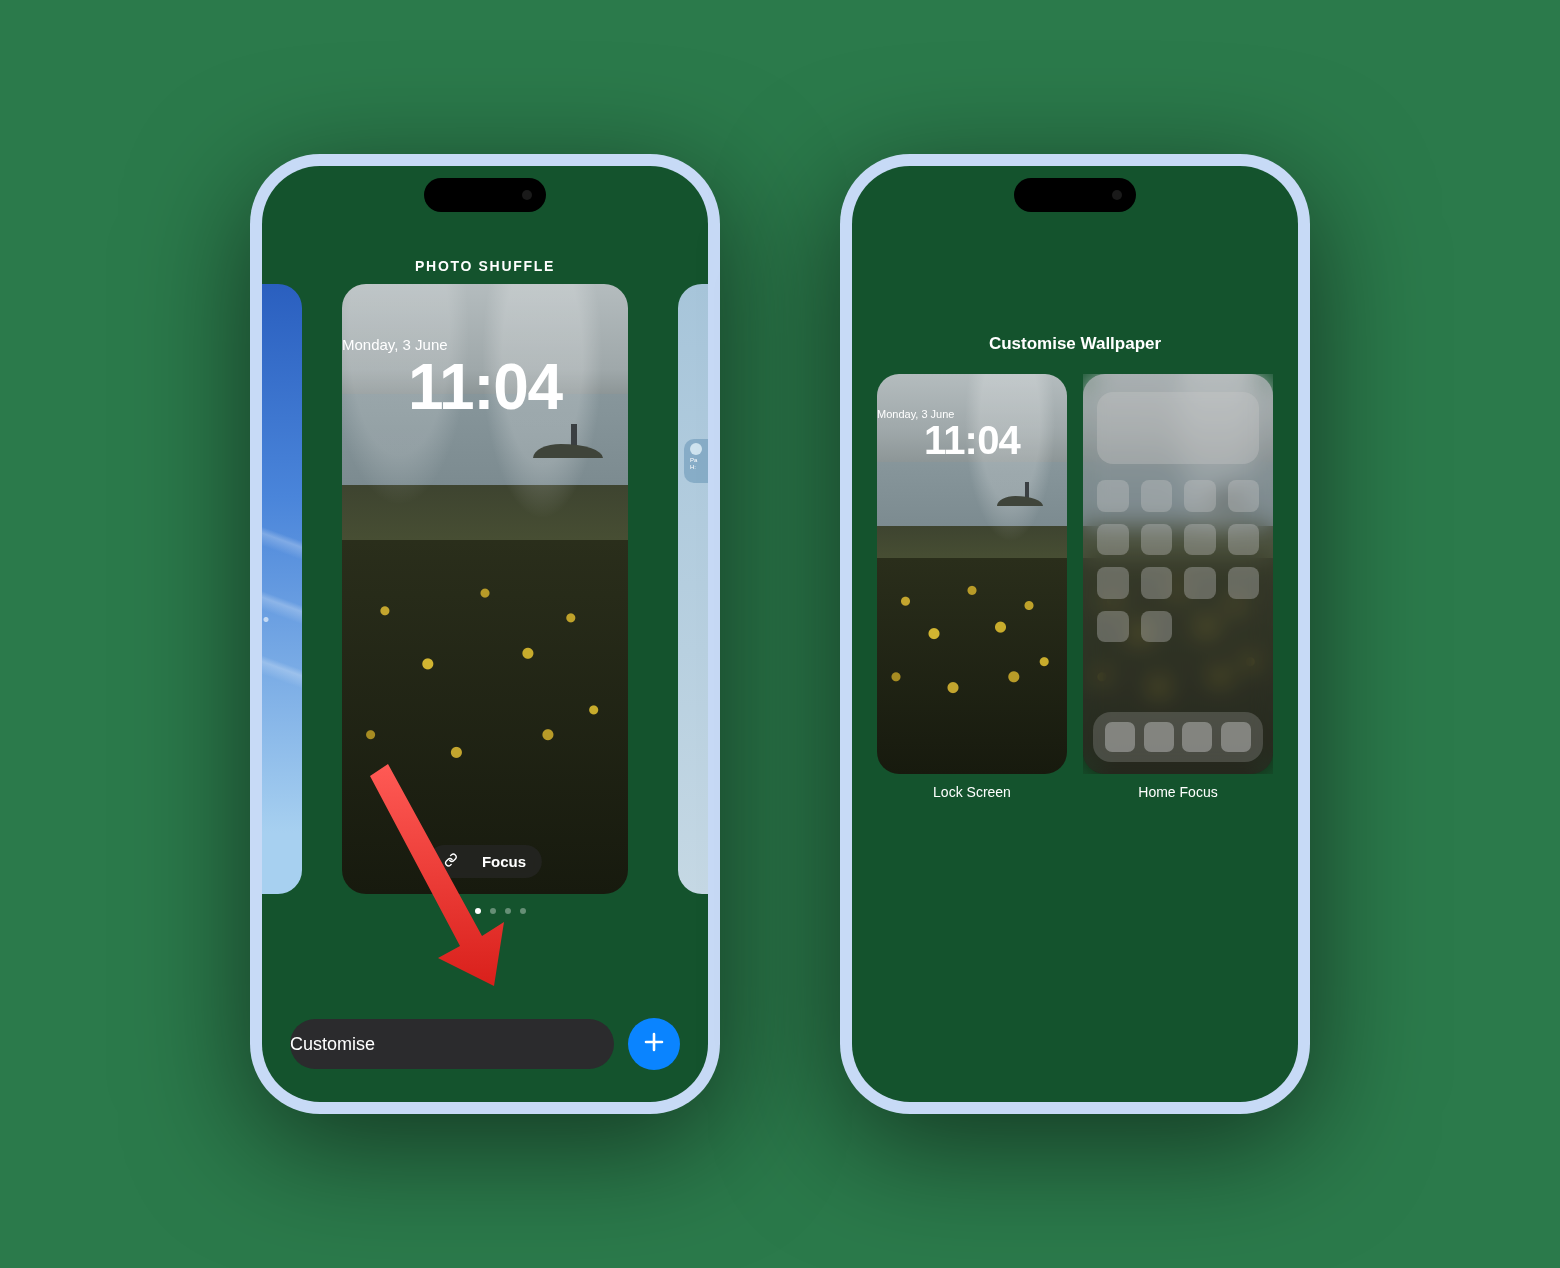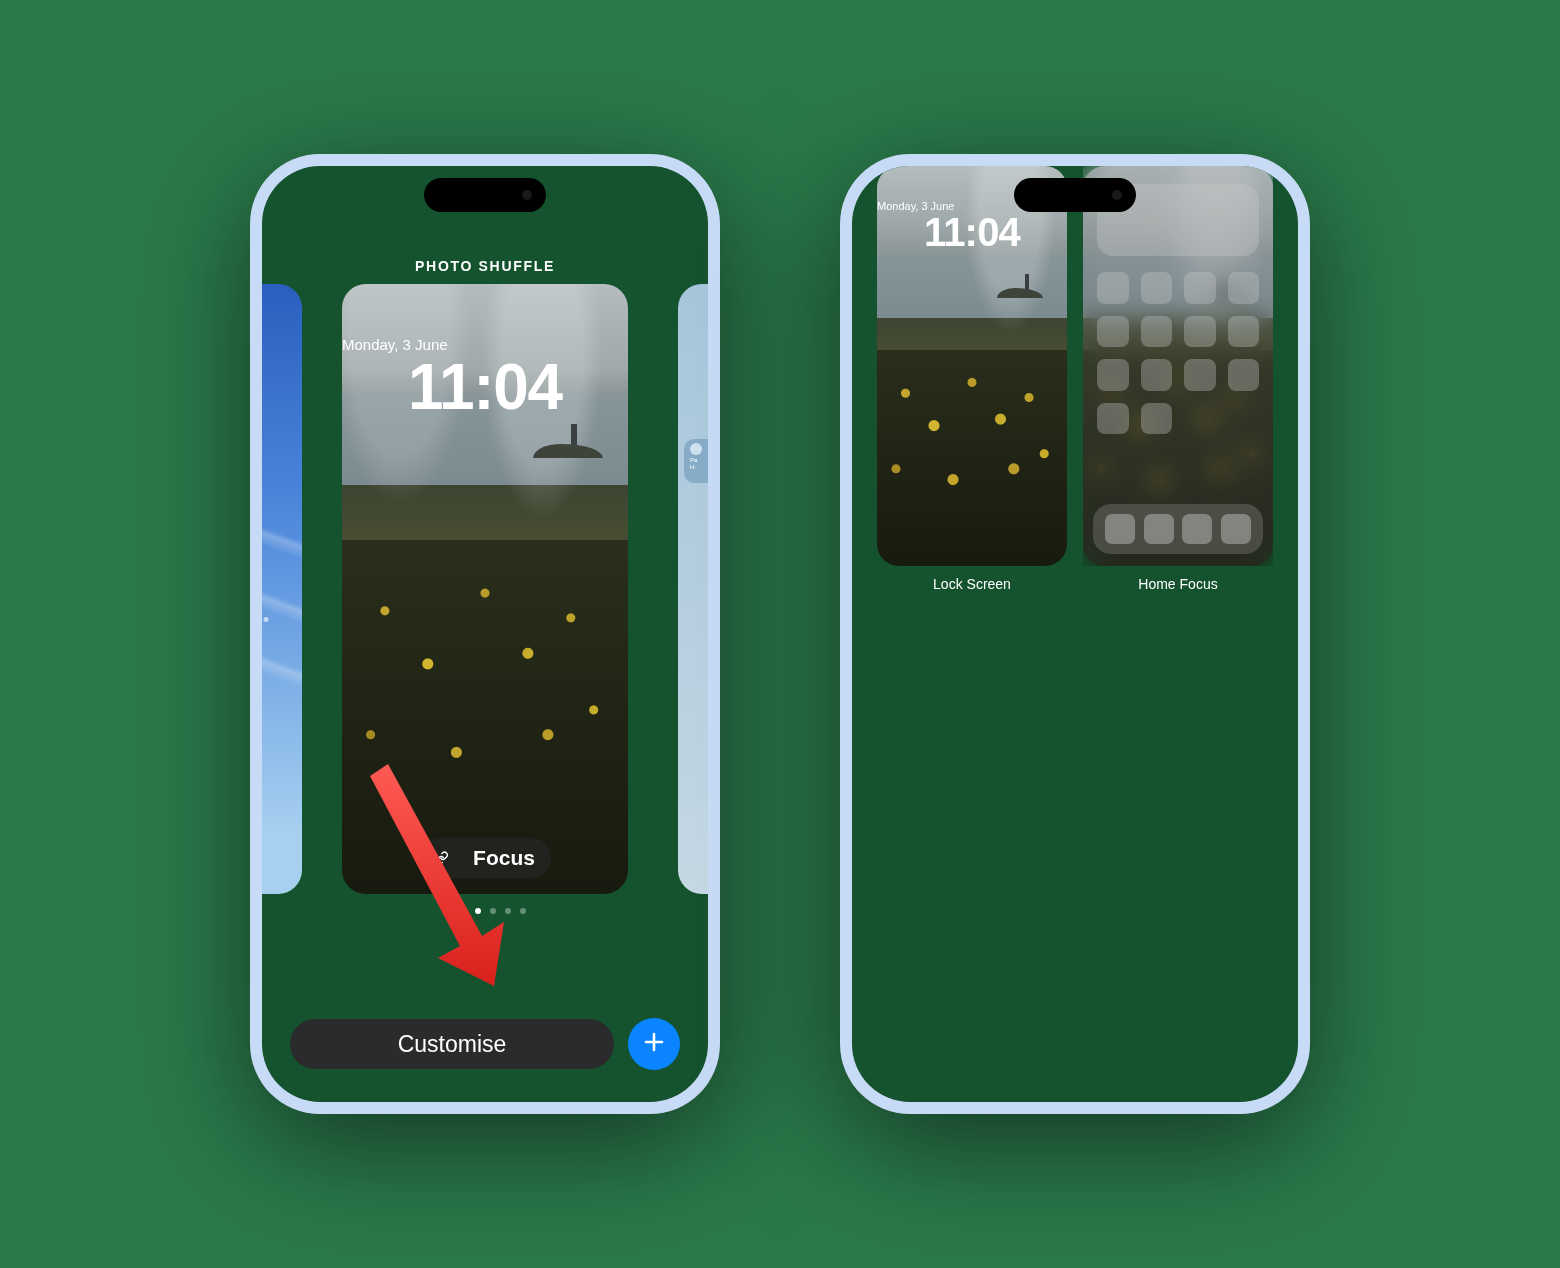--- a/index.html
+++ b/index.html
@@ -200,21 +200,21 @@
     bottom: 16px;
     left: 50%;
     transform: translateX(-50%);
     background: rgba(40,40,40,.65);
     backdrop-filter: blur(4px);
     padding: 8px 16px;
     border-radius: 22px;
     display: flex;
     gap: 24px;
     align-items: center;
-    font-size: 21px;
+    font-size: 15px;
     font-weight: 600;
   }
   .focus-pill svg { width: 14px; height: 14px; }
 
   .page-dots {
     display: flex;
     gap: 9px;
     justify-content: center;
     margin-top: 14px;
   }
@@ -234,23 +234,23 @@
     gap: 14px;
     align-items: center;
   }
   .customise-btn {
     flex: 1;
     height: 50px;
     background: #2b2b2d;
     color: #fff;
     border-radius: 28px;
     display: flex;
-    justify-content: center;
-    align-items: center;
-    font-size: 23px;
+    justify-content: flex-start;
+    align-items: center;
+    font-size: 18px;
     font-weight: 500;
   }
   .add-btn {
     width: 52px; height: 52px;
     border-radius: 50%;
     background: #0a84ff;
     display: flex;
     justify-content: center;
     align-items: center;
   }
@@ -425,20 +425,21 @@
         </span>
       </div>
     </div>
   </div>
 </div>
 
 <div class="phone">
   <div class="screen">
     <div class="dynamic-island"></div>
 
+    <div class="title-mid">Customise Wallpaper</div>
 
     <div class="pair">
       <div class="pair-col">
         <div class="mini">
           <div class="wallpaper-photo"></div>
           <div class="lighthouse"></div>
           <div class="flowers"></div>
           <div class="ls-date">Monday, 3 June</div>
           <div class="ls-time">11:04</div>
         </div>

